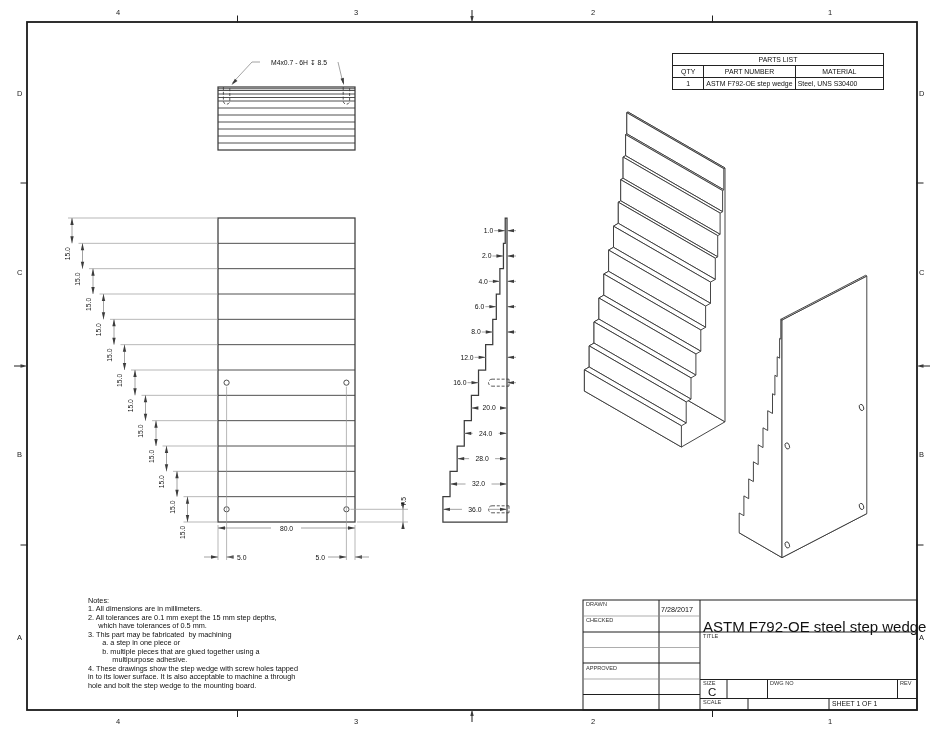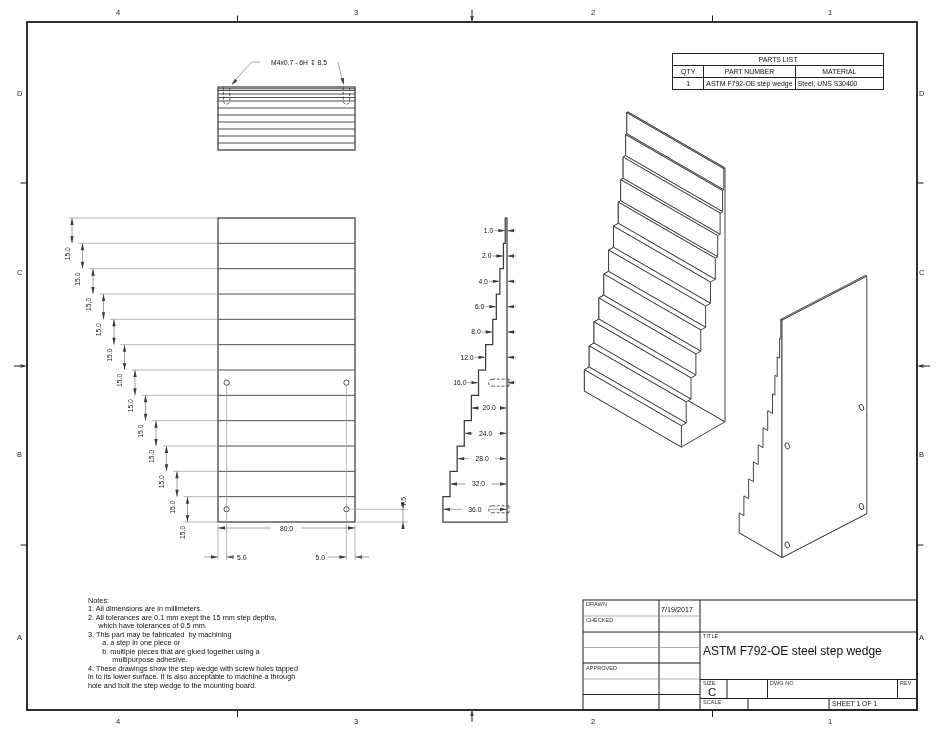--- a/index.html
+++ b/index.html
@@ -344,25 +344,25 @@
       <td class="c">1</td>
       <td>ASTM F792-OE step wedge</td>
       <td>Steel, UNS S30400</td>
     </tr>
   </tbody>
     </table>
 
   <div class="notes" id="notes"><div>Notes:</div><div>1. All dimensions are in millimeters.</div><div>2. All tolerances are 0.1 mm exept the 15 mm step depths,</div><div>     which have tolerances of 0.5 mm.</div><div>3. This part may be fabricated  by machining</div><div>       a. a step in one piece or</div><div>       b. multiple pieces that are glued together using a</div><div>            multipurpose adhesive.</div><div>4. These drawings show the step wedge with screw holes tapped</div><div>in to its lower surface. It is also acceptable to machine a through</div><div>hole and bolt the step wedge to the mounting board.</div></div>
 
   <span class="tb-txt lbl" style="left:586px;top:601px">DRAWN</span>
-  <span class="tb-txt" style="left:661px;top:605px;font-size:7.2px">7/19/2017</span>
+  <span class="tb-txt" style="left:661px;top:605px;font-size:7.2px">7/28/2017</span>
   <span class="tb-txt lbl" style="left:586px;top:617px">CHECKED</span>
   <span class="tb-txt lbl" style="left:586px;top:665px">APPROVED</span>
   <span class="tb-txt lbl" style="left:703px;top:633px">TITLE</span>
-  <span class="tb-txt" style="left:703px;top:644px;font-size:12px">ASTM F792-OE steel step wedge</span>
+  <span class="tb-txt" style="left:703px;top:618px;font-size:15px">ASTM F792-OE steel step wedge</span>
   <span class="tb-txt lbl" style="left:703px;top:680px">SIZE</span>
   <span class="tb-txt" style="left:708px;top:686px;font-size:11.5px">C</span>
   <span class="tb-txt lbl" style="left:770px;top:680px">DWG NO</span>
   <span class="tb-txt lbl" style="left:900px;top:680px">REV</span>
   <span class="tb-txt lbl" style="left:703px;top:699px">SCALE</span>
   <span class="tb-txt" style="left:832px;top:700px;font-size:6.8px">SHEET 1  OF 1</span>
 <span class="zone" style="left: 118px; top: 8px;">4</span>
     <span class="zone" style="left: 118px; top: 717px;">4</span>
     <span class="zone" style="left: 356px; top: 8px;">3</span>
     <span class="zone" style="left: 356px; top: 717px;">3</span>

